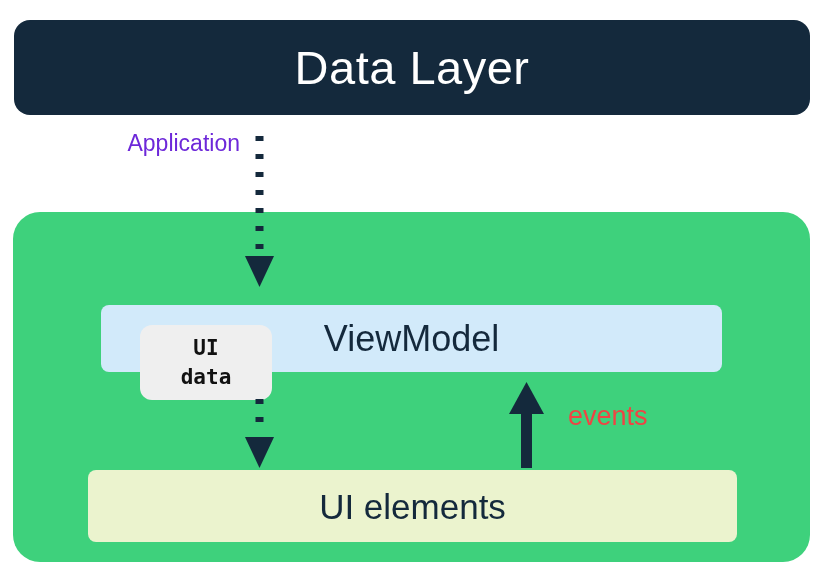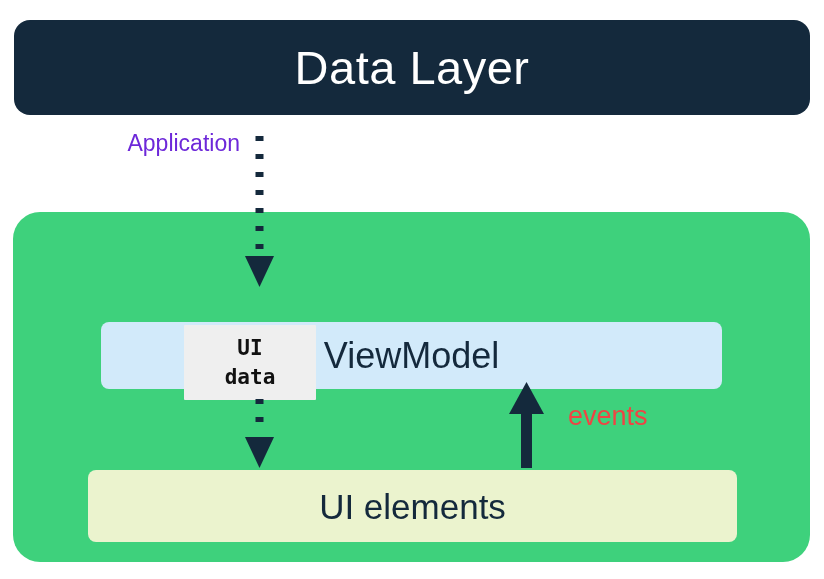--- a/index.html
+++ b/index.html
@@ -79,44 +79,42 @@
     position: absolute;
     left: 101px;
     top: 305px;
     width: 621px;
     height: 67px;
     background: #D2EAFA;
     border-radius: 8px;
     display: flex;
     align-items: center;
     justify-content: center;
-    margin-top: 17px;
   }
   .viewmodel-label {
     color: #14293C;
     font-size: 36px;
     font-weight: 400;
     line-height: 1;
   }
 
   
   .ui-state-chip {
     position: absolute;
     left: 140px;
     top: 325px;
     width: 132px;
     height: 75px;
     background: #EFEFEF;
-    border-radius: 1px;
+    border-radius: 12px;
     display: flex;
     flex-direction: column;
     align-items: center;
     justify-content: center;
     gap: 2px;
-    margin-left: 44px;
   }
   .ui-state-chip span {
     font-family: "DejaVu Sans Mono", "Liberation Mono", monospace;
     font-size: 21px;
     font-weight: 700;
     color: #111111;
     line-height: 1.25;
   }
 
   

